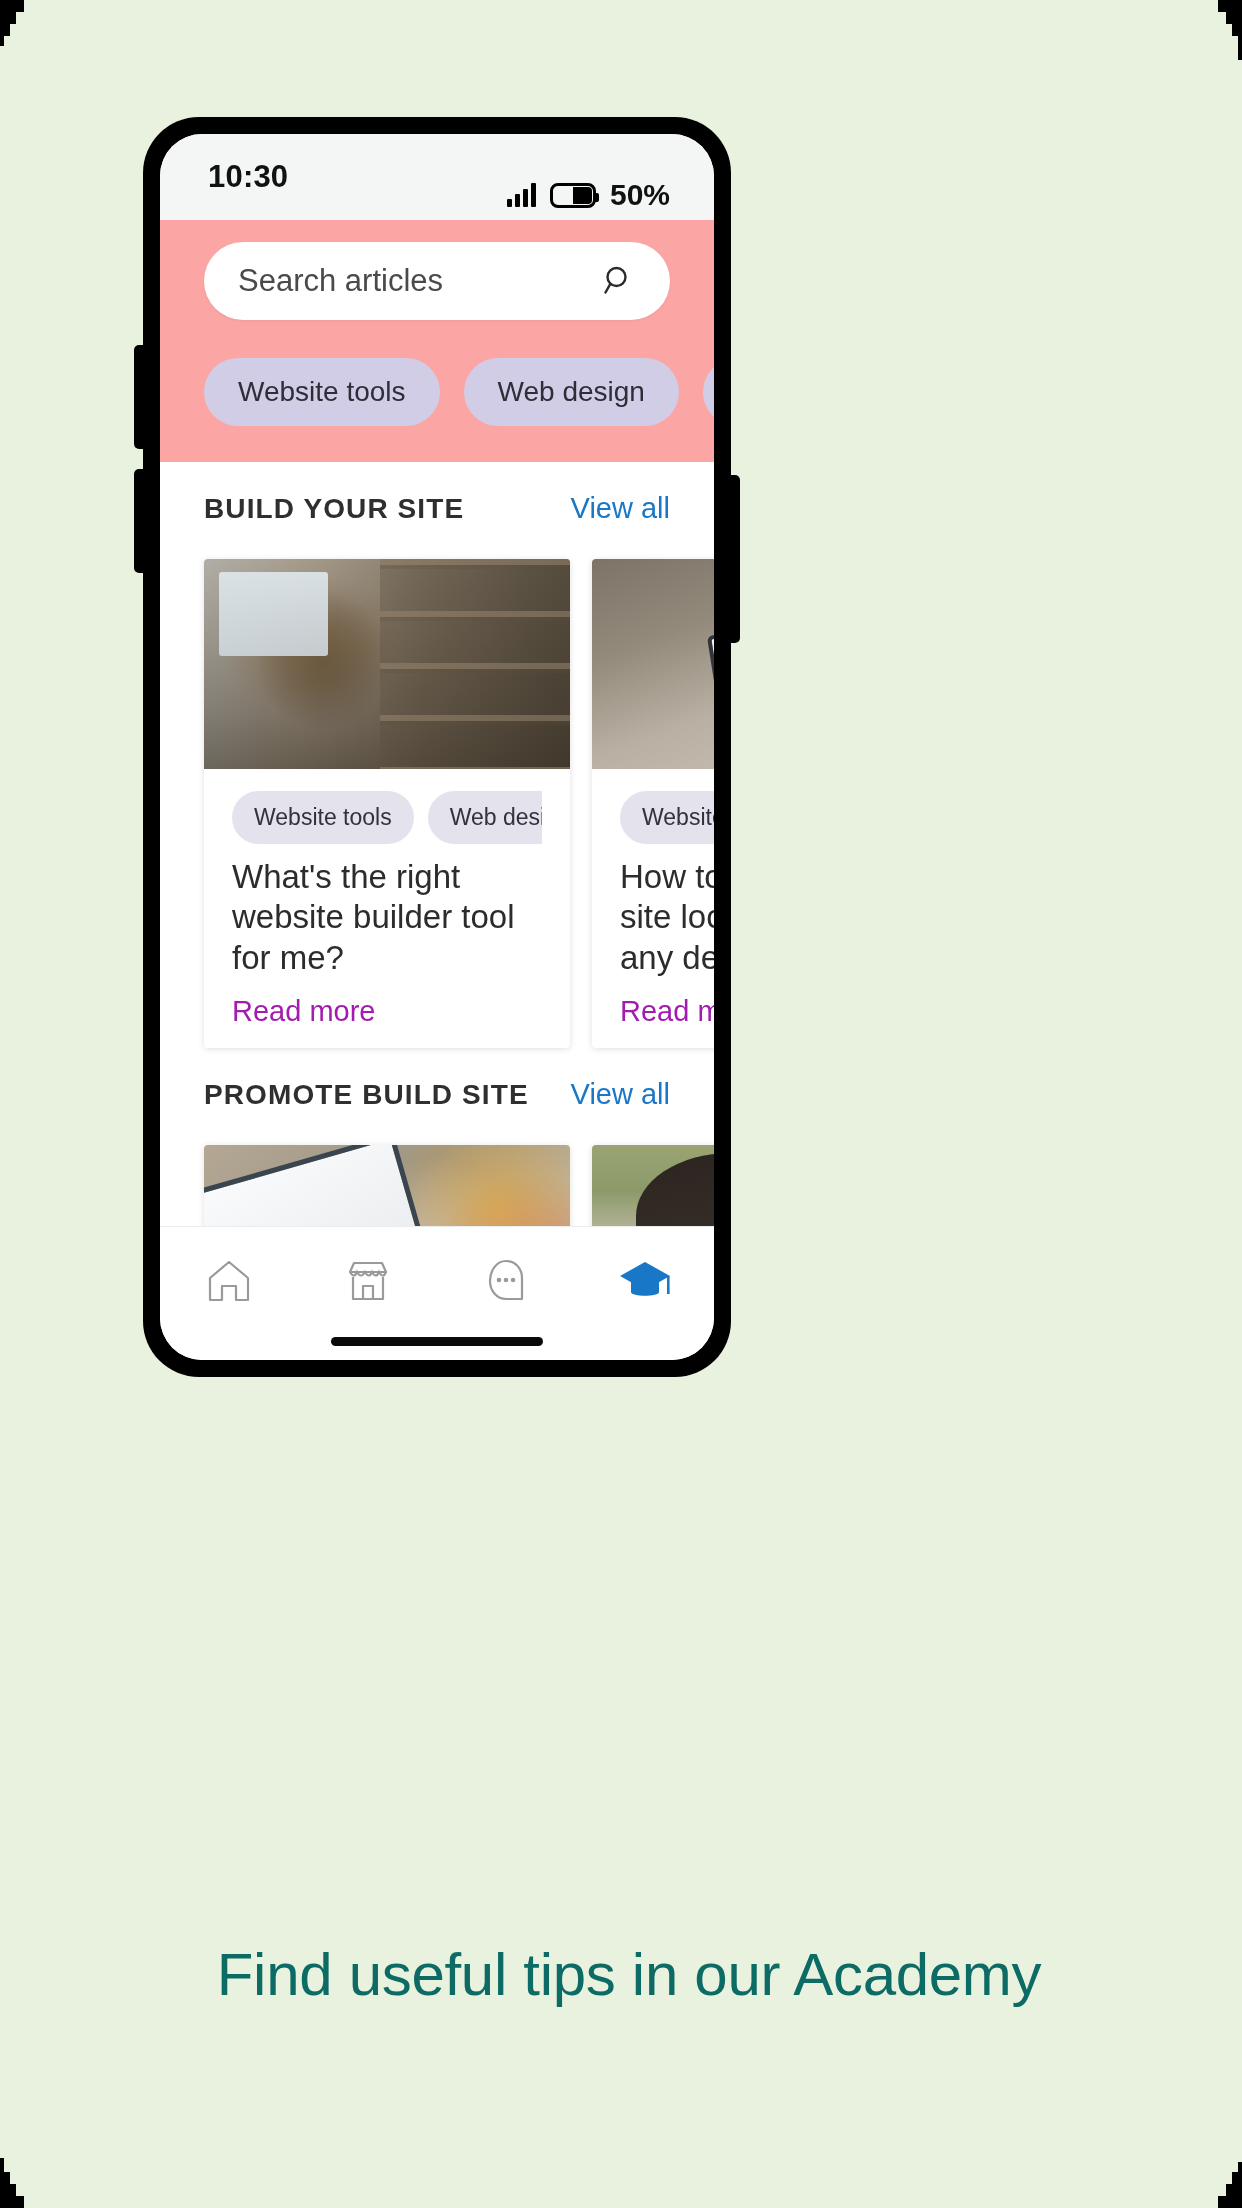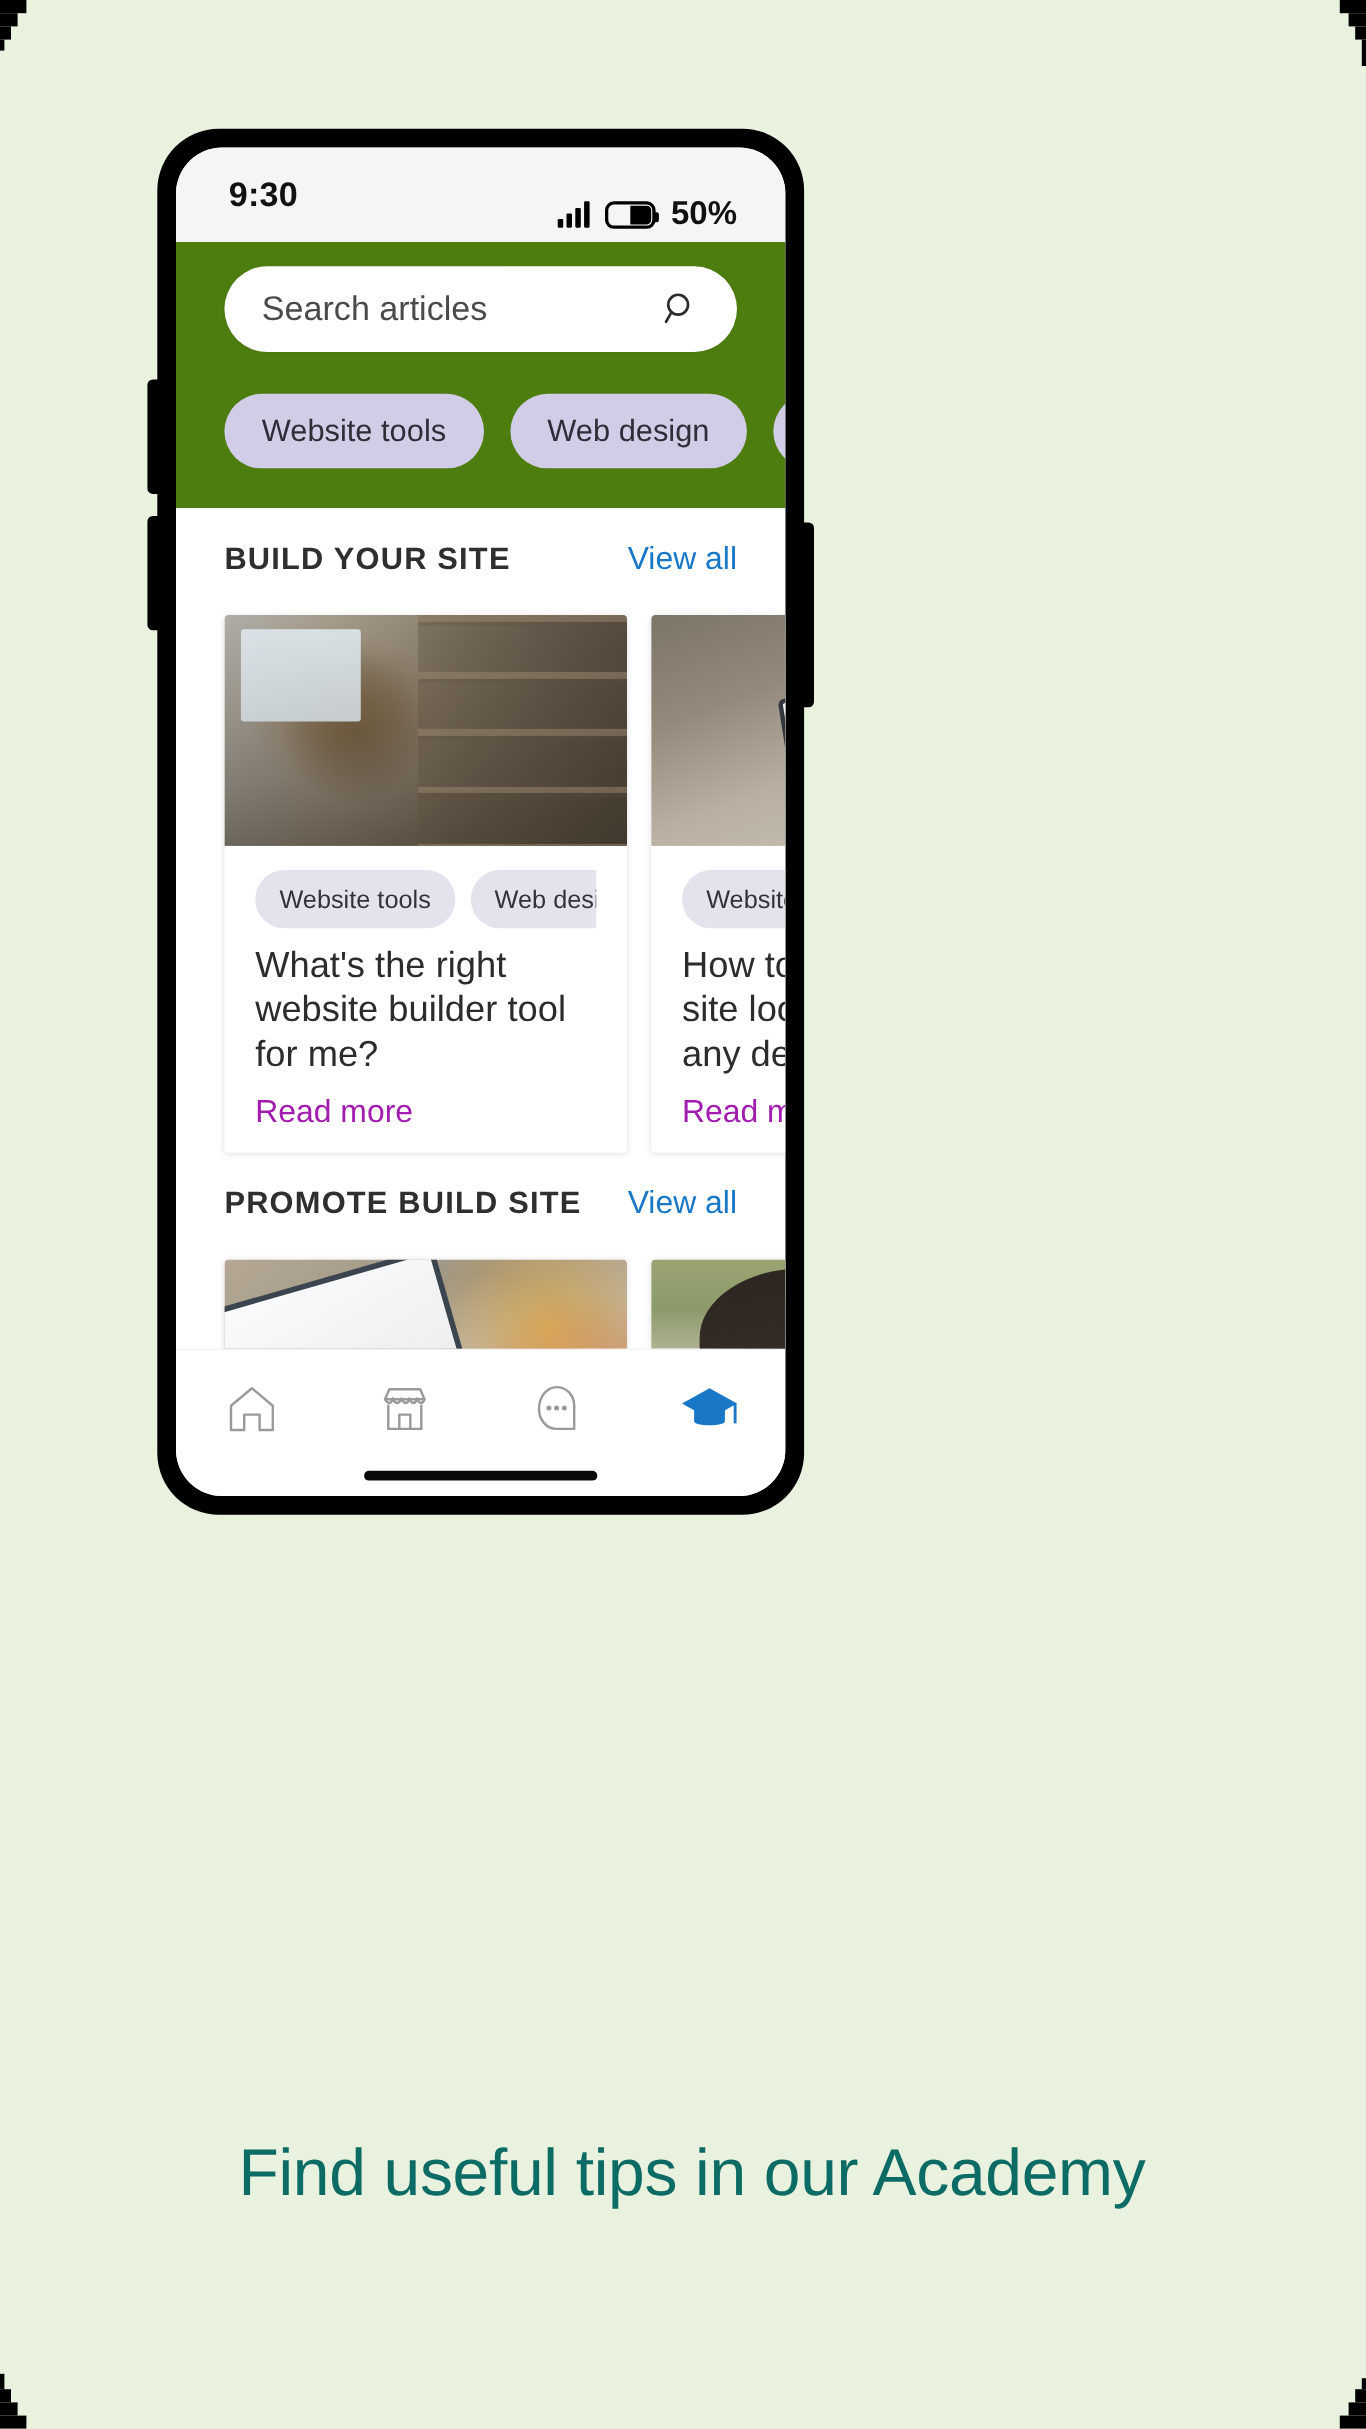--- a/index.html
+++ b/index.html
@@ -66,21 +66,21 @@
     border:3px solid #000;border-radius:8px;box-sizing:border-box;
   }
   .battery::after{
     content:"";position:absolute;right:-6px;top:7px;width:4px;height:9px;
     background:#000;border-radius:0 2px 2px 0;
   }
   .battery i{position:absolute;right:1px;top:1px;bottom:1px;width:48%;background:#000;border-radius:0 4px 4px 0;}
   .batt-pct{font-size:30px;font-weight:bold;color:#111;}
 
   
-  .header-area{background:#4d7c0f;flex:0 0 auto;padding:0 0 36px 0;}
+  .header-area{background:#fca5a5;flex:0 0 auto;padding:0 0 36px 0;}
   .search-row{padding:22px 44px 0 44px;}
   .searchbar{
     background:#fff;border-radius:40px;height:78px;
     display:flex;align-items:center;justify-content:space-between;
     padding:0 34px 0 34px;
     box-shadow:0 1px 3px rgba(0,0,0,.06);
   }
   .search-ph{font-size:31px;color:#4a4a4a;}
   .mag{width:34px;height:34px;}
   .chips-row{
@@ -243,21 +243,21 @@
 
 <div class="phone-wrap">
   <div class="phone-frame"></div>
   <div class="btn-side btn-vol-up"></div>
   <div class="btn-side btn-vol-dn"></div>
   <div class="btn-side btn-power"></div>
 
   <div class="screen">
 
     <div class="statusbar">
-      <div class="clock">9:30</div>
+      <div class="clock">10:30</div>
       <div class="status-right">
         <span class="signal">
             <b></b>
             <b></b>
             <b></b>
             <b></b>
           </span>
         <span class="battery">
             <i></i>
           </span>

